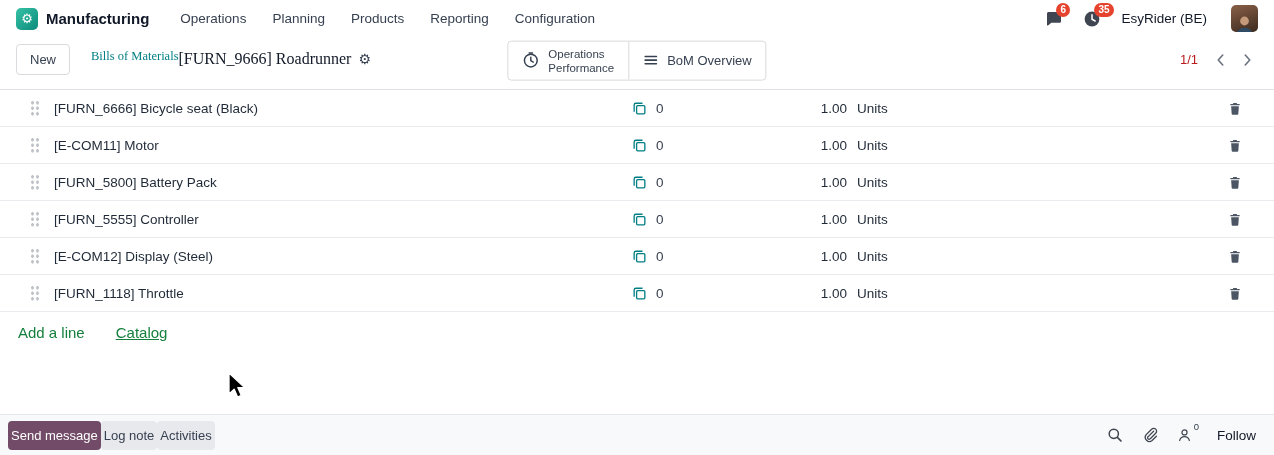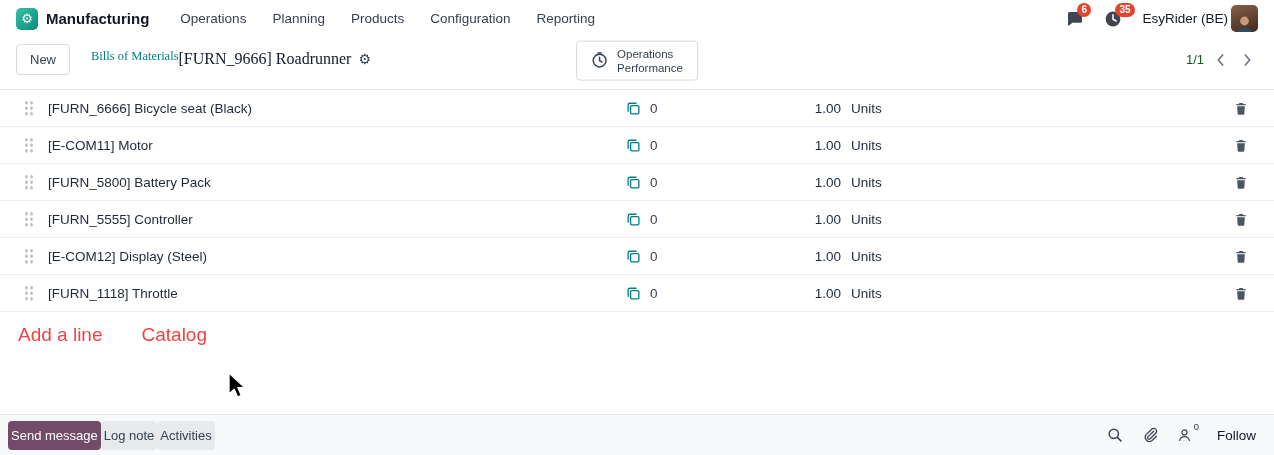--- a/index.html
+++ b/index.html
@@ -22,21 +22,21 @@
   .brand-name { font-size:15px; font-weight:600; color:#111827; }
   .menu { display:flex; align-items:center; }
   .menu-item { padding:9px 13px; font-size:13.5px; color:#374151; cursor:pointer; border-radius:4px; }
   .systray { margin-left:auto; display:flex; align-items:center; gap:20px; }
   .tray-icon { position:relative; color:#3f4651; cursor:pointer; display:flex; }
   .badge {
     position:absolute; top:-7px; left:11px;
     background:#e5432e; color:#fff; font-size:10px; font-weight:700;
     padding:1px 4px; border-radius:8px; line-height:1.2; min-width:10px; text-align:center;
   }
-  .user { display:flex; align-items:center; gap:3px; cursor:pointer;justify-content:flex-end; }
+  .user { display:flex; align-items:center; gap:24px; cursor:pointer;justify-content:flex-end; }
   .user-name { font-size:13.5px; color:#111827; }
   .avatar {
     width:27px; height:27px; border-radius:5px; overflow:hidden; position:relative;
     background:linear-gradient(160deg,#8a6048 0%,#3a2a1e 100%);
   }
   .avatar svg { position:absolute; bottom:-2px; left:3px; }
 
   
   .control-panel { position:relative; display:flex; align-items:center; padding:7px 16px 9px 16px; }
   .btn-new {
@@ -52,42 +52,42 @@
   .stat-group {
     position:absolute; left:50%; top:50%; transform:translate(-50%,-50%);
     display:flex; border:1px solid #d8dadd; border-radius:4px; background:#fff; overflow:hidden;
   }
   .stat-btn { display:flex; align-items:center; gap:9px; padding:5px 14px; cursor:pointer; color:#374151; }
   .stat-btn + .stat-btn { border-left:1px solid #d8dadd; }
   .stat-text2 { display:flex; flex-direction:column; font-size:11.5px; line-height:1.25; }
   .stat-text1 { font-size:13px; }
 
   .pager { margin-left:auto; display:flex; align-items:center; gap:6px; }
-  .pager-count { font-size:13px; color:#14532d; cursor:pointer; }
+  .pager-count { font-size:13px; color:#b91c1c; margin-right:6px; cursor:pointer; }
   .pager-btn { color:#6b7280; cursor:pointer; padding:4px 6px; display:flex; }
 
   
   .bom-list { border-top:1px solid #dfe2e6; margin-top:5px; }
-  .bom-row { display:flex; align-items:center; height:37px; border-bottom:1px solid #e8eaed; padding:0 24px; background:#fff; }
+  .bom-row { display:flex; align-items:center; height:37px; border-bottom:1px solid #e8eaed; padding:0 30px; background:#fff; }
   .grip {
     width:10px; height:16px; margin-right:14px; cursor:grab; flex:none;
     background-image:radial-gradient(circle, #bfc3c8 1.4px, transparent 1.8px);
     background-size:5px 5.5px;
   }
   .cell-product { width:578px; flex:none; color:#1f2937; cursor:text; white-space:nowrap; overflow:hidden; }
   .cell-ops { width:42px; flex:none; display:flex; align-items:center; gap:9px; }
   .copy-icon { color:#017E84; display:flex; cursor:pointer; }
   .ops-count { color:#374151; }
   .cell-qty { width:173px; flex:none; text-align:right; color:#1f2937; cursor:text; }
   .cell-uom { margin-left:10px; color:#1f2937; }
   .row-trash { margin-left:auto; color:#4b5563; cursor:pointer; display:flex; padding:2px; }
 
   .table-footer { display:flex; align-items:center; padding:12px 18px; }
-  .link { color:#ef4444; cursor:pointer; font-size:19px; }
-  .link + .link { margin-left:39px; }
+  .link { color:#15803d; cursor:pointer; font-size:15px; }
+  .link + .link { margin-left:31px;text-decoration:underline; }
 
   
   .chatter {
     position:absolute; left:0; right:0; bottom:0; height:41px;
     background:#f8f9fa; border-top:1px solid #e4e6e9;
     display:flex; align-items:center; padding:0 8px 0 8px;
   }
   .btn { border:none; border-radius:4px; padding:7px 3px; font-size:13px; font-weight:500;
          font-family:"Liberation Sans", sans-serif; cursor:pointer; }
   .btn-primary { background:#714B67; color:#fff; }
@@ -107,22 +107,22 @@
   <div class="brand">
     <div class="app-icon">
         <span>⚙</span>
       </div>
     <span class="brand-name">Manufacturing</span>
   </div>
   <div class="menu">
     <span class="menu-item">Operations</span>
     <span class="menu-item">Planning</span>
     <span class="menu-item">Products</span>
+    <span class="menu-item">Reporting</span>
     <span class="menu-item">Configuration</span>
-    <span class="menu-item">Reporting</span>
   </div>
   <div class="systray">
     <div class="tray-icon">
       <svg width="18" height="18" viewBox="0 0 18 18">
         <path fill="currentColor" d="M2 3.6C2 2.7 2.7 2 3.6 2h10.8c.9 0 1.6.7 1.6 1.6v7.6c0 .9-.7 1.6-1.6 1.6H6.4L3 15.4c-.4.3-1 .1-1-.5z"></path>
       </svg>
       <span class="badge">6</span>
     </div>
     <div class="tray-icon">
       <svg width="18" height="18" viewBox="0 0 18 18">
@@ -158,20 +158,26 @@
       <svg width="17" height="17" viewBox="0 0 16 16">
         <circle cx="8" cy="8.4" r="6" fill="none" stroke="currentColor" stroke-width="1.4"></circle>
         <path d="M8 5.2v3.2l2.3 1.4" fill="none" stroke="currentColor" stroke-width="1.4" stroke-linecap="round"></path>
         <path d="M6.4 1.4h3.2" stroke="currentColor" stroke-width="1.4" stroke-linecap="round"></path>
       </svg>
       <span class="stat-text2">
         <span>Operations</span>
         <span>Performance</span>
       </span>
     </div>
+    <div class="stat-btn">
+      <svg width="15" height="15" viewBox="0 0 16 16">
+        <path d="M2 4.2h12M2 8h12M2 11.8h12" stroke="currentColor" stroke-width="1.7" stroke-linecap="round"></path>
+      </svg>
+      <span class="stat-text1">BoM Overview</span>
+    </div>
   </div>
 
   <div class="pager">
     <span class="pager-count">1/1</span>
     <span class="pager-btn">
       <svg width="9" height="14" viewBox="0 0 10 14">
         <path d="M7.5 1.5 2.5 7l5 5.5" fill="none" stroke="currentColor" stroke-width="1.8" stroke-linecap="round" stroke-linejoin="round"></path>
       </svg>
     </span>
     <span class="pager-btn">

